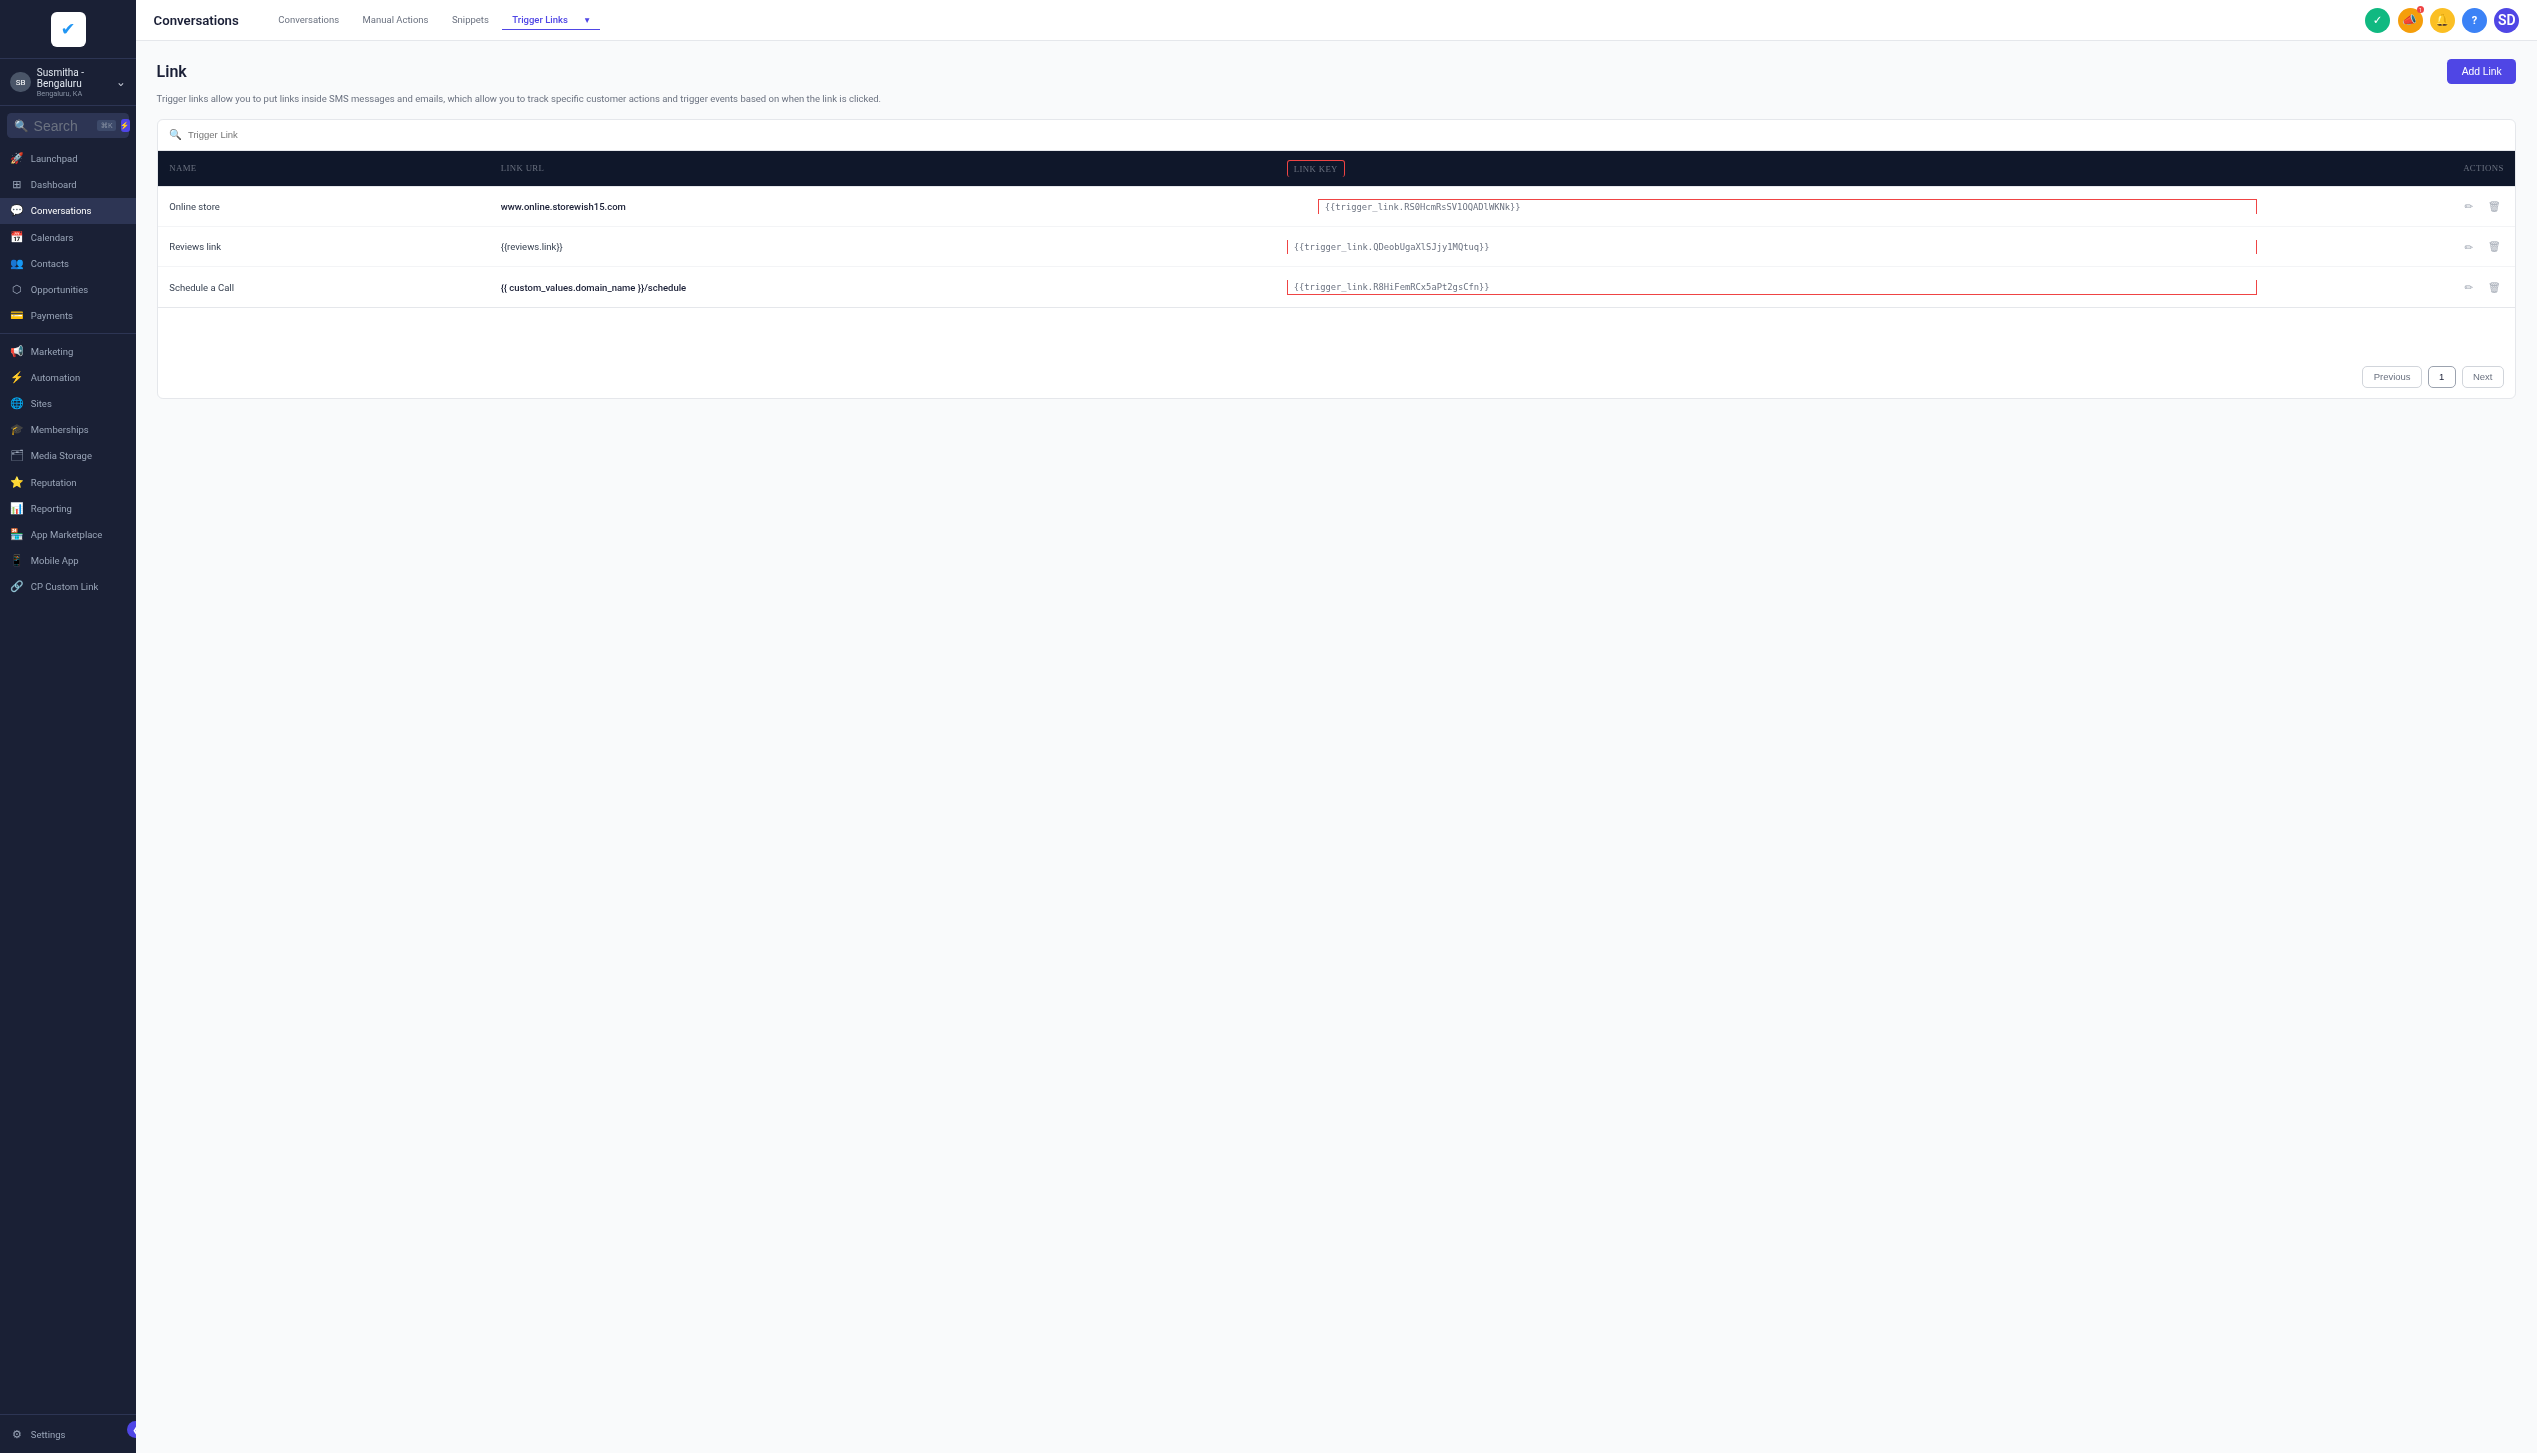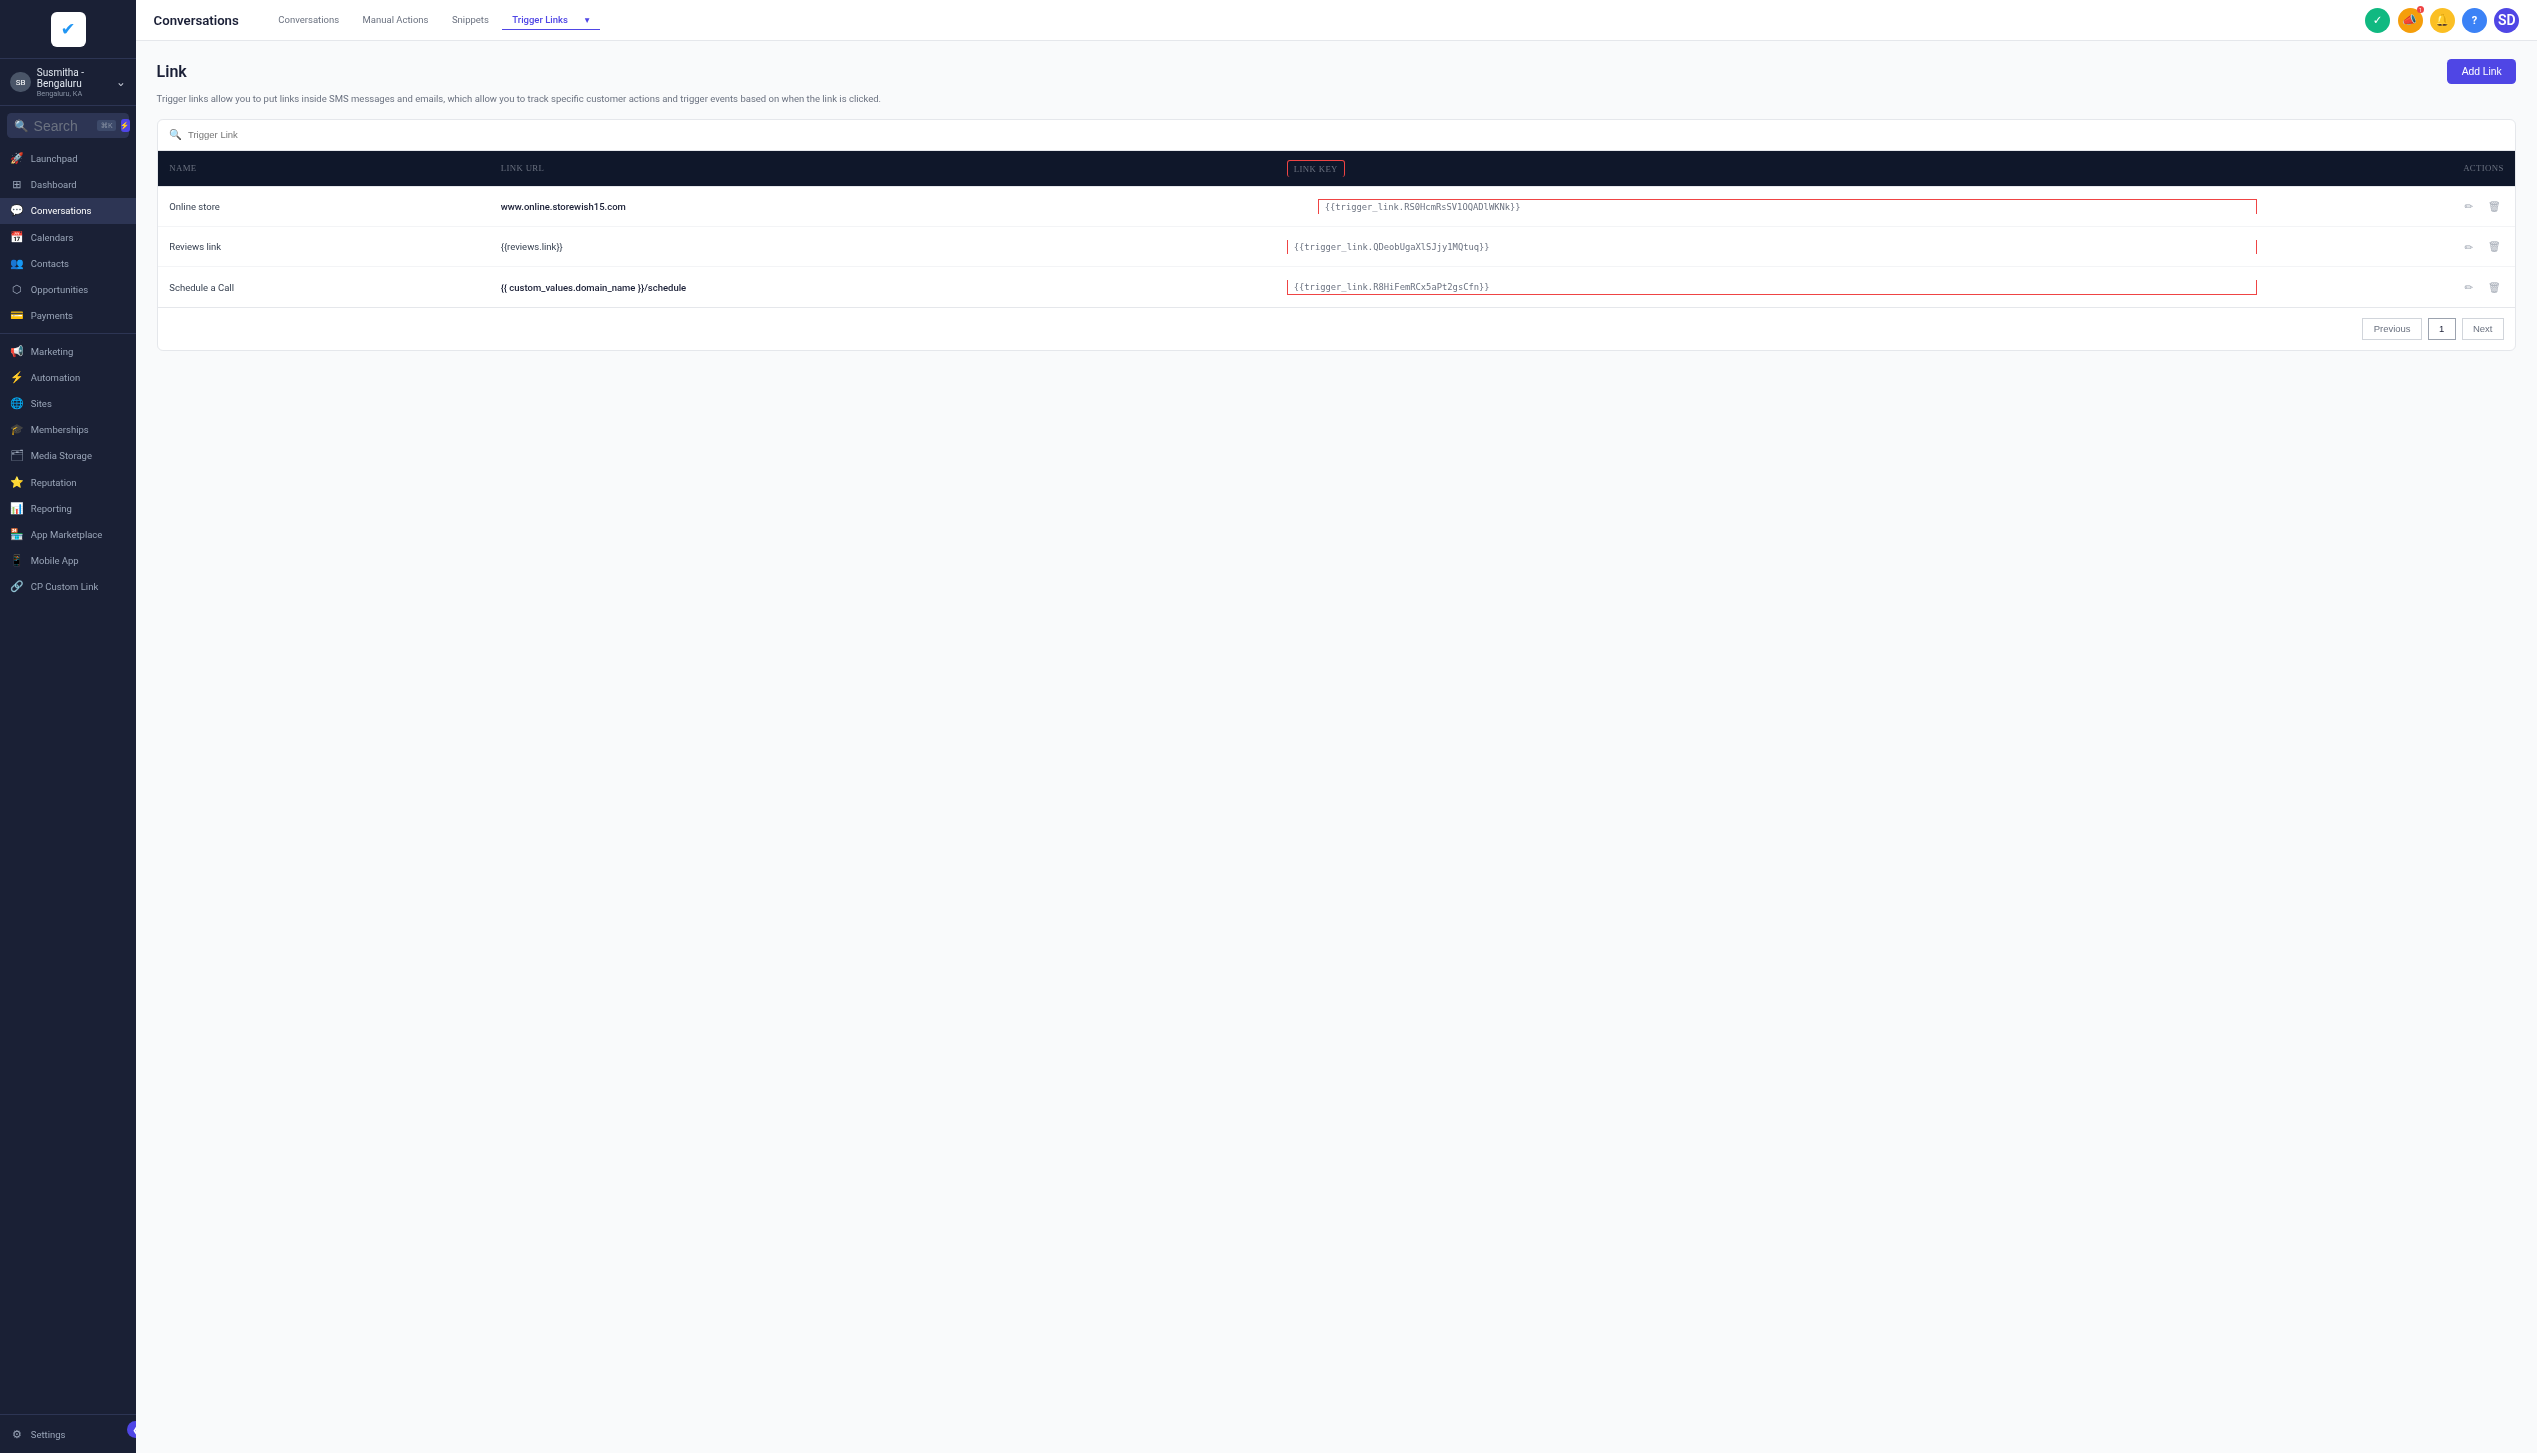--- a/index.html
+++ b/index.html
@@ -363,25 +363,26 @@
       align-items: center;
       justify-content: flex-end;
       padding: 10.3px 11.7px;
       gap: 5.9px;
       border-top: 0.7px solid #e5e7eb;
     }
 
     .page-btn {
       padding: 4.4px 10.3px;
       border: 0.7px solid #d1d5db;
-      border-radius: 0;
+      border-radius: 5px;
       background: white;
       font-size: 9.5px;
       color: #6b7280;
       cursor: pointer;
+      margin-top: 48px;
     }
 
     .page-btn.active {
       background: white;
       border-color: #9ca3af;
       color: #1a1f36;
       font-weight: 500;
     }
 
     .badge-dot {

